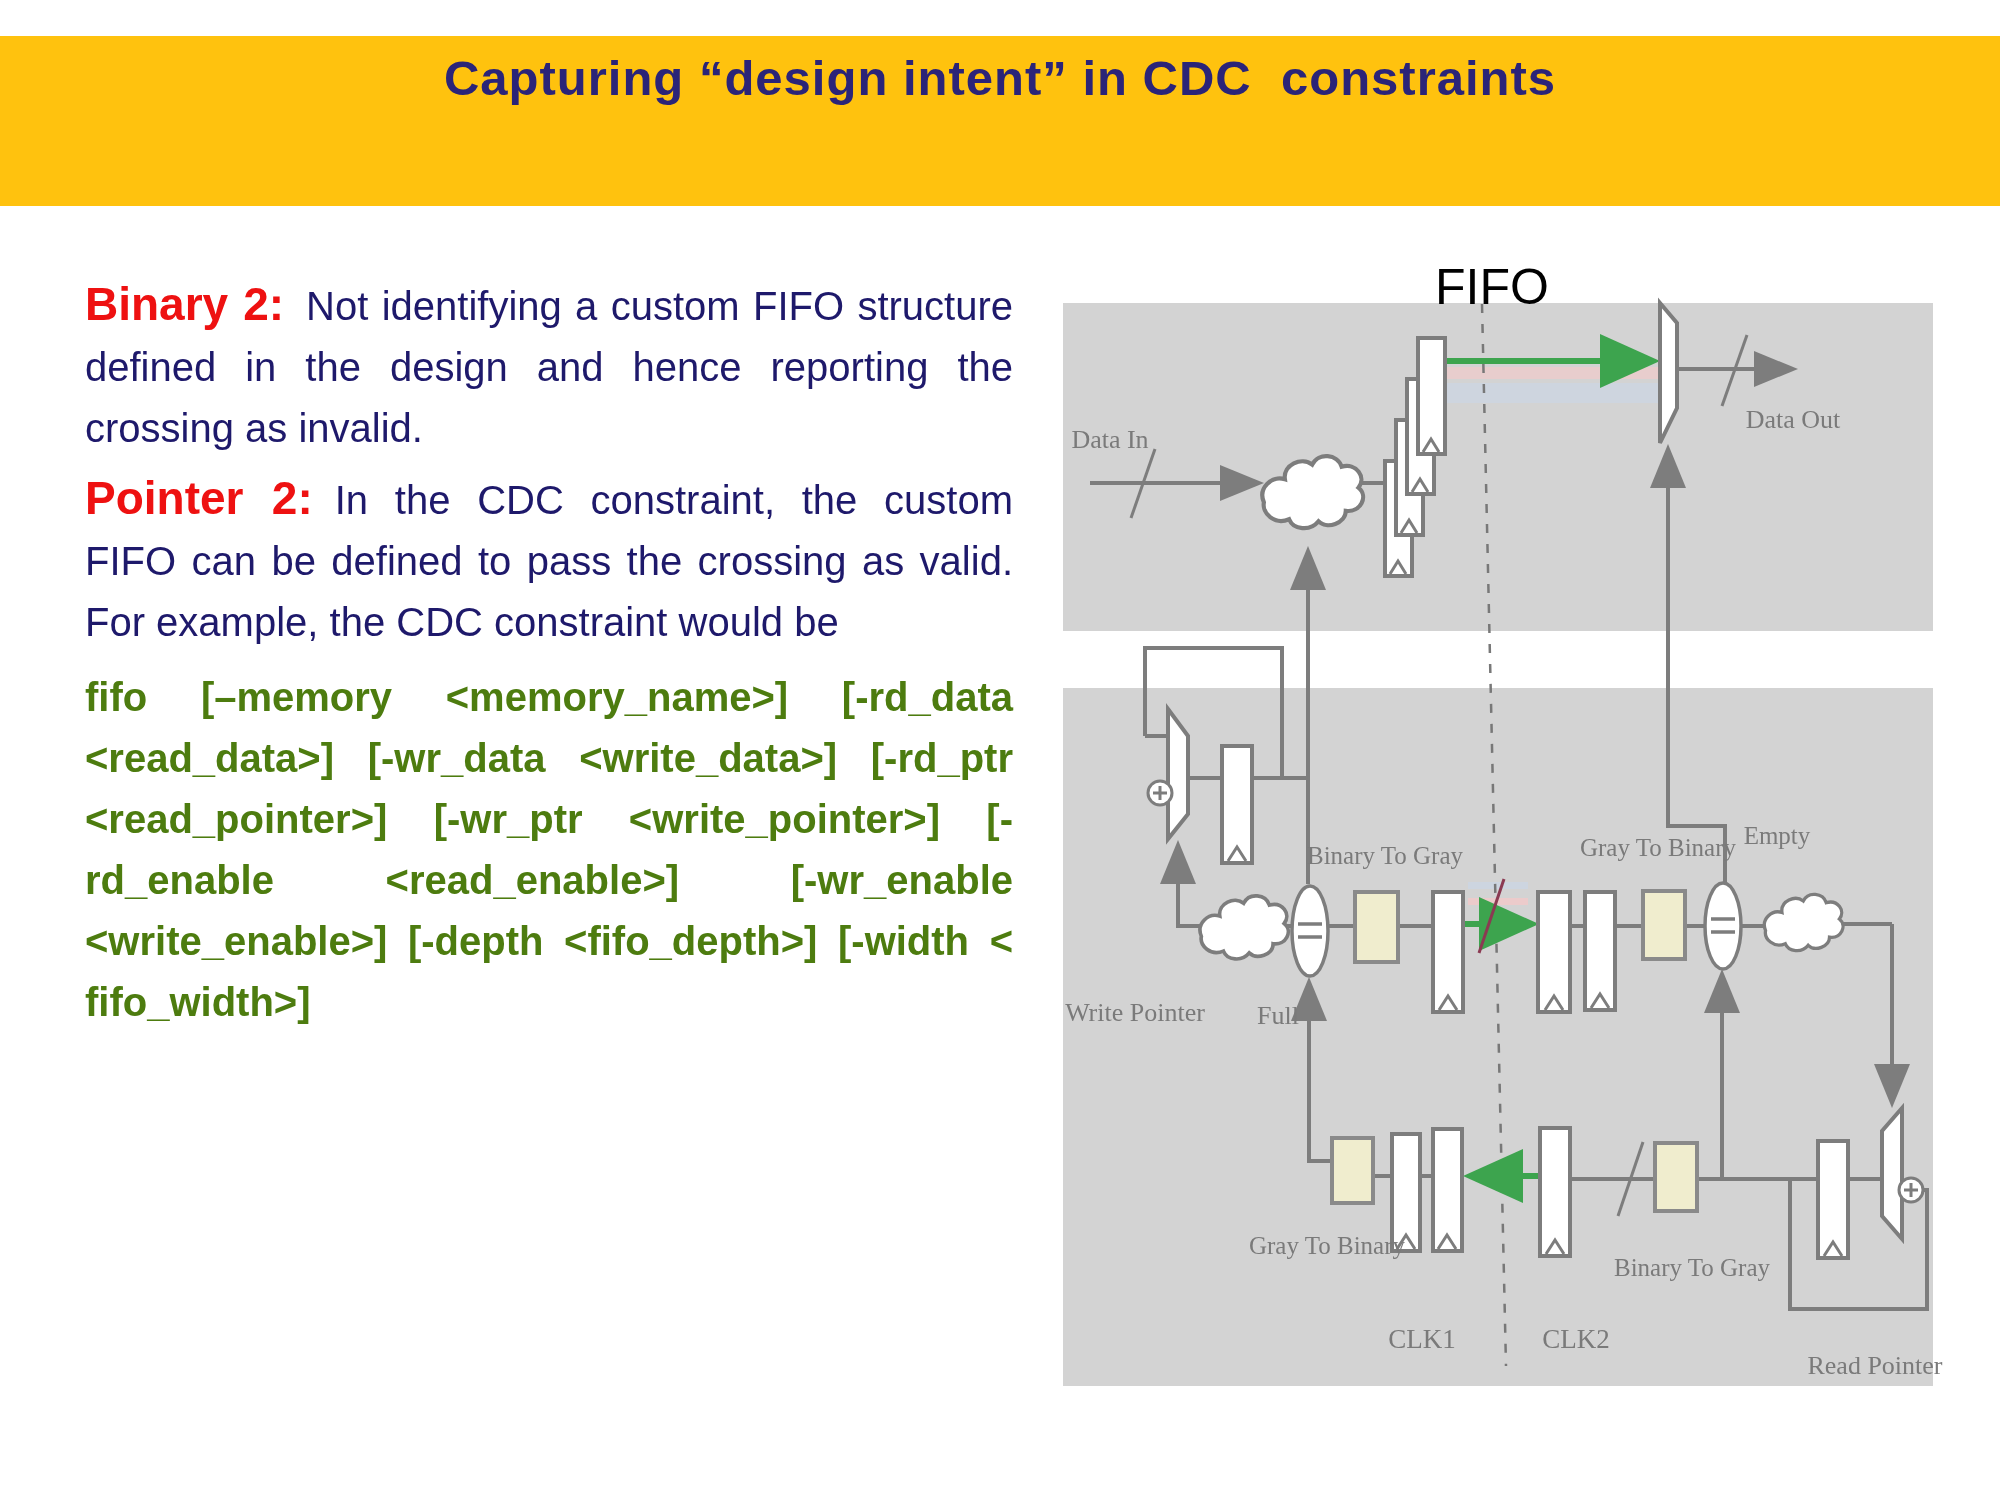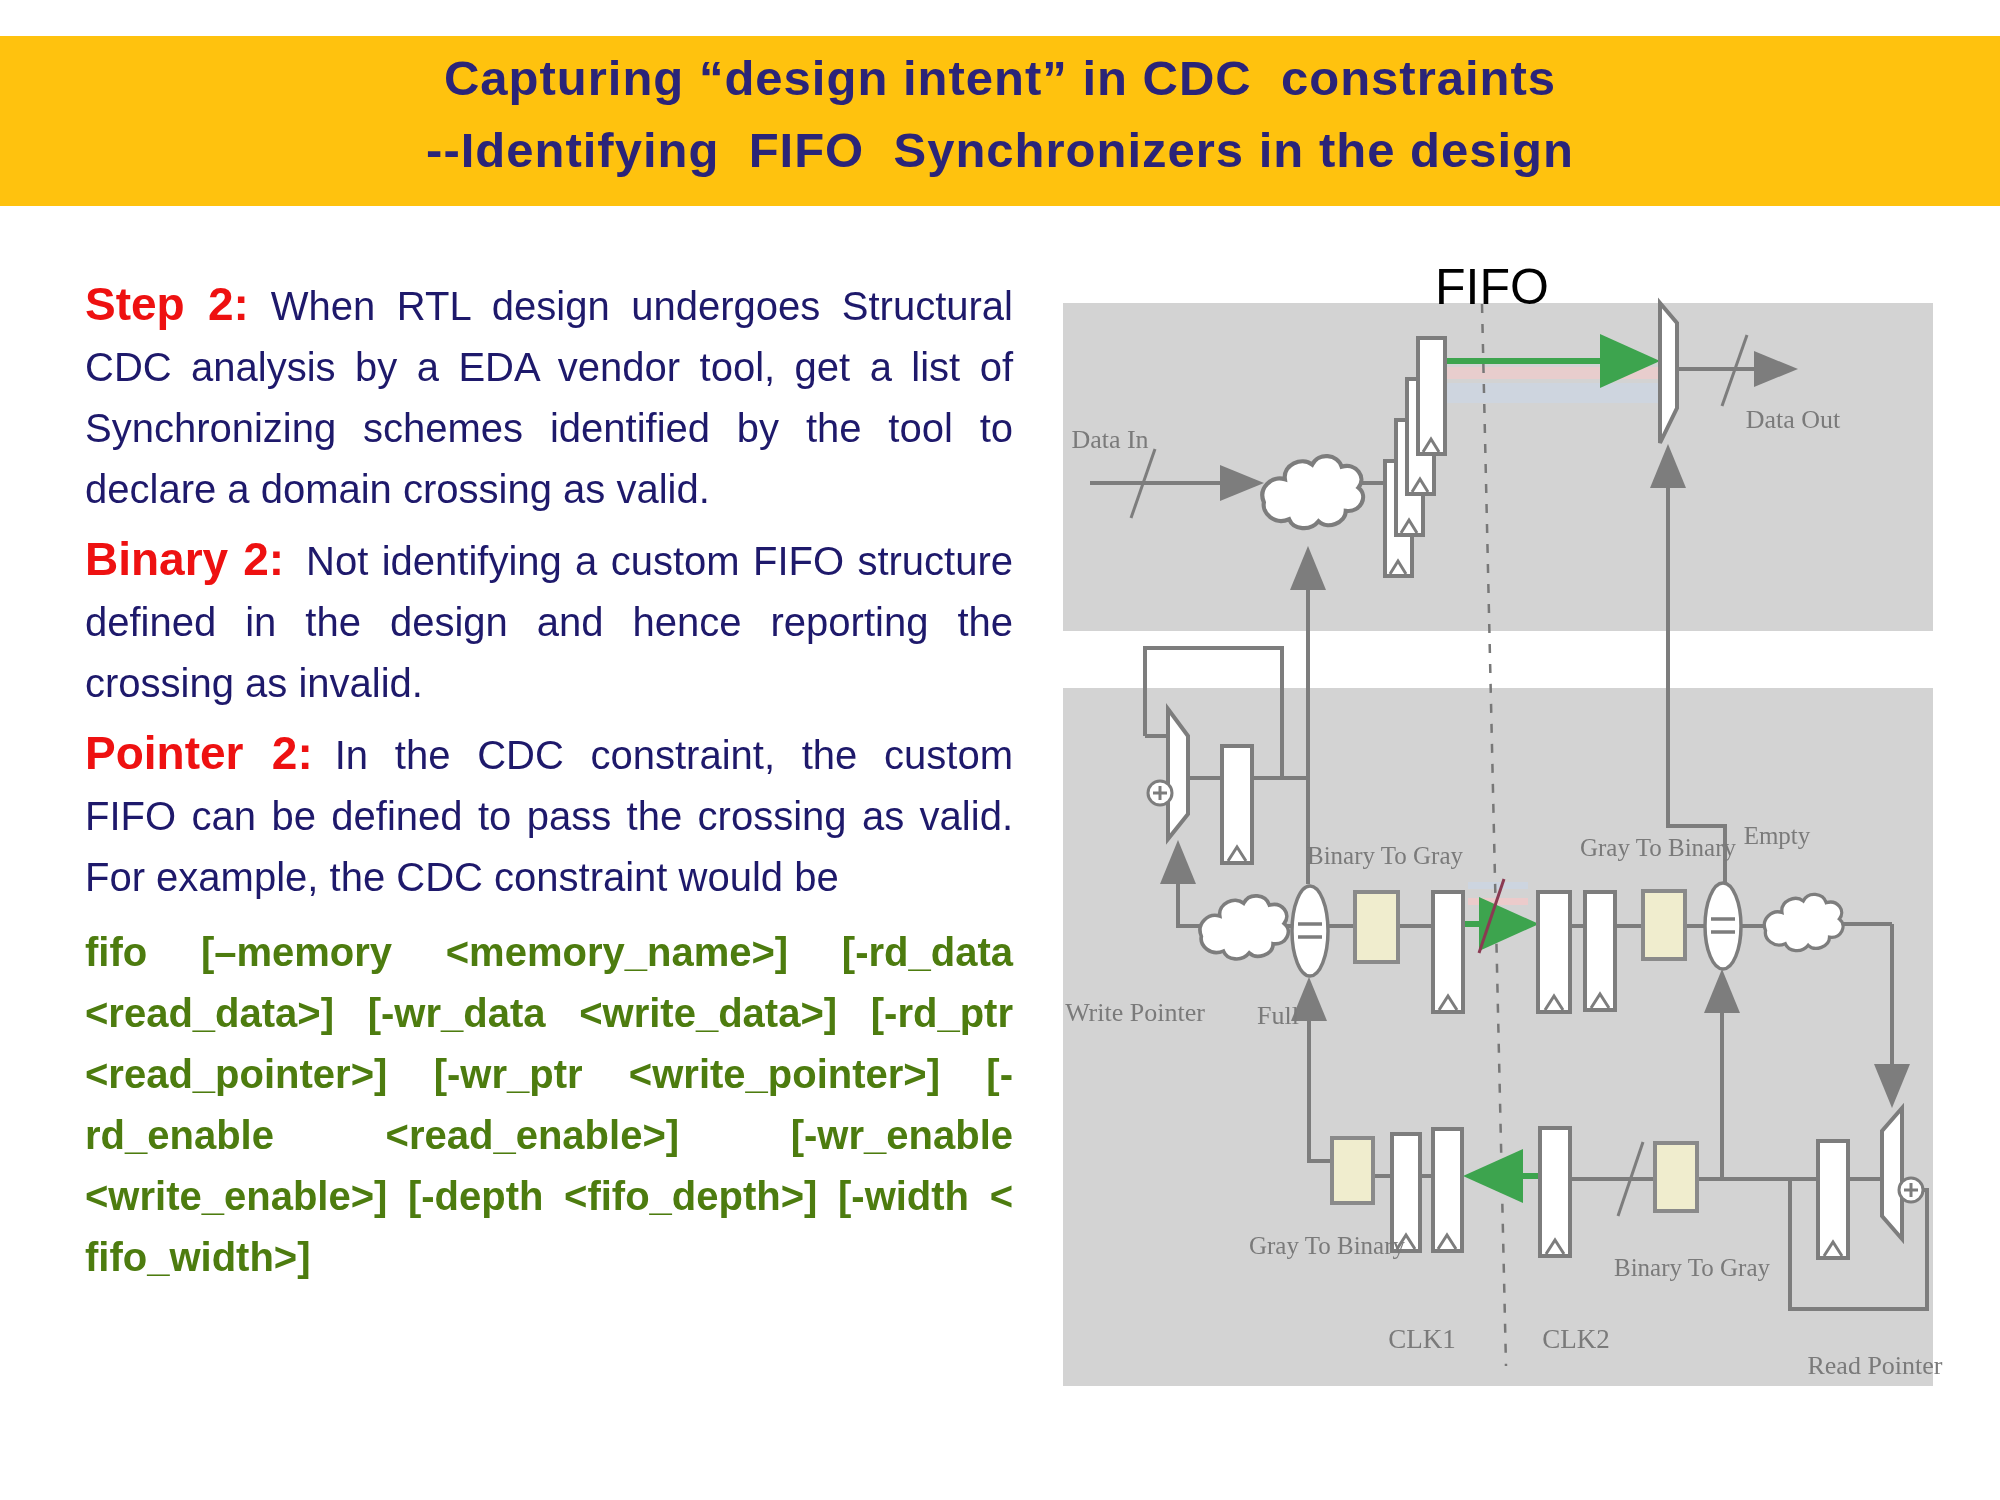--- a/index.html
+++ b/index.html
@@ -25,25 +25,23 @@
   .lab{font-family:"Liberation Serif",serif;fill:#7a7a7a;}
   .fifolab{font-family:"Liberation Sans",sans-serif;fill:#000;}
 </style>
 </head>
 <body>
 
 <div class="page">
 
   <header class="banner">
     <span class="t1">Capturing “design intent” in CDC  constraints</span>
-    <span class="t2">--Identifying  FIFO  Synchronizers in the design</span>
   </header>
 
   <main class="content">
-    <p><span class="head">Step 2:</span><span>When RTL design undergoes Structural CDC analysis by a EDA vendor tool, get a list of Synchronizing schemes identified by the tool to declare a domain crossing as valid.</span></p>
     <p><span class="head">Binary 2:</span><span>Not identifying a custom FIFO structure defined in the design and hence reporting the crossing as invalid.</span></p>
     <p><span class="head">Pointer 2:</span><span>In the CDC constraint, the custom FIFO can be defined to pass the crossing as valid. For example, the CDC constraint would be</span></p>
     <p class="code">fifo [–memory &lt;memory_name&gt;] [-rd_data &lt;read_data&gt;] [-wr_data &lt;write_data&gt;] [-rd_ptr &lt;read_pointer&gt;] [-wr_ptr &lt;write_pointer&gt;] [-rd_enable &lt;read_enable&gt;] [-wr_enable &lt;write_enable&gt;] [-depth &lt;fifo_depth&gt;] [-width &lt; fifo_width&gt;]</p>
   </main>
 
   <svg class="diagram" viewBox="1060 180 940 1190" xmlns="http://www.w3.org/2000/svg">
     <defs>
       <marker id="ag" markerWidth="11" markerHeight="9" refX="9" refY="4.5" orient="auto">
         <path d="M0,0 L11,4.5 L0,9 Z" fill="#7d7d7d"></path>
       </marker>

